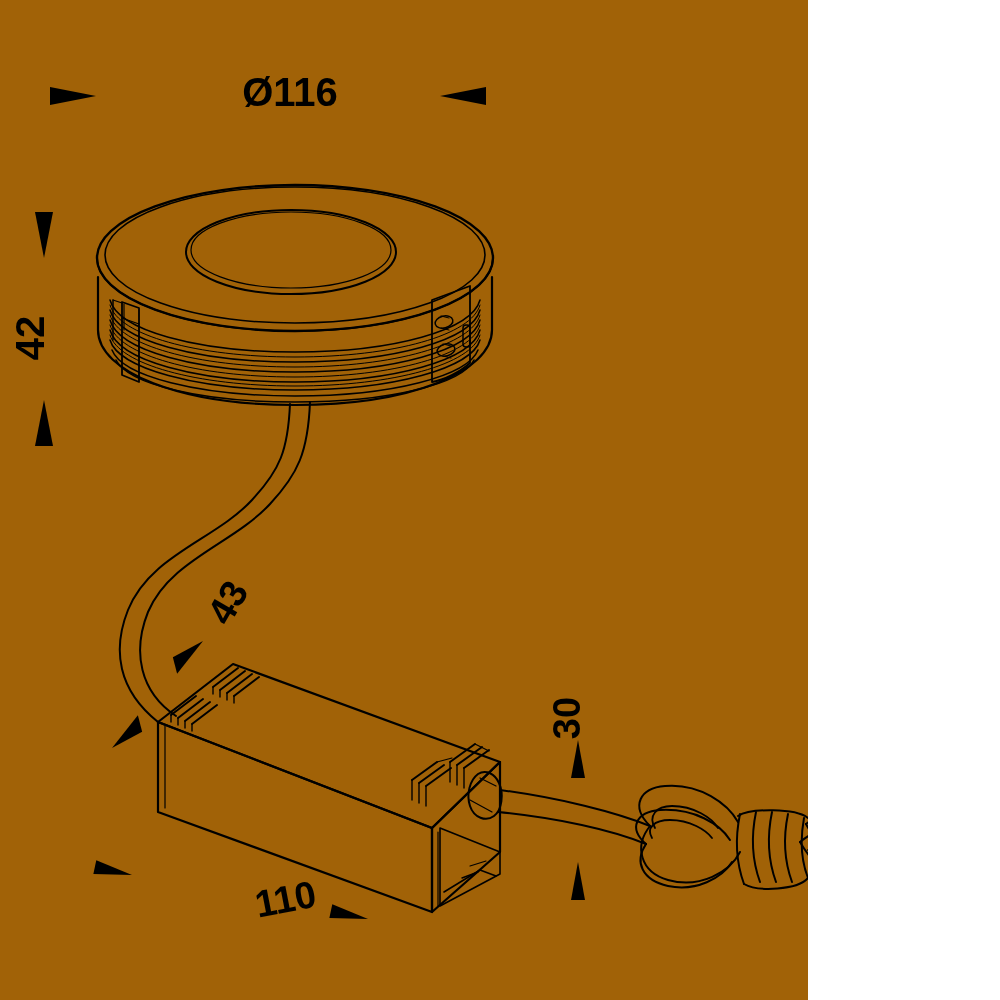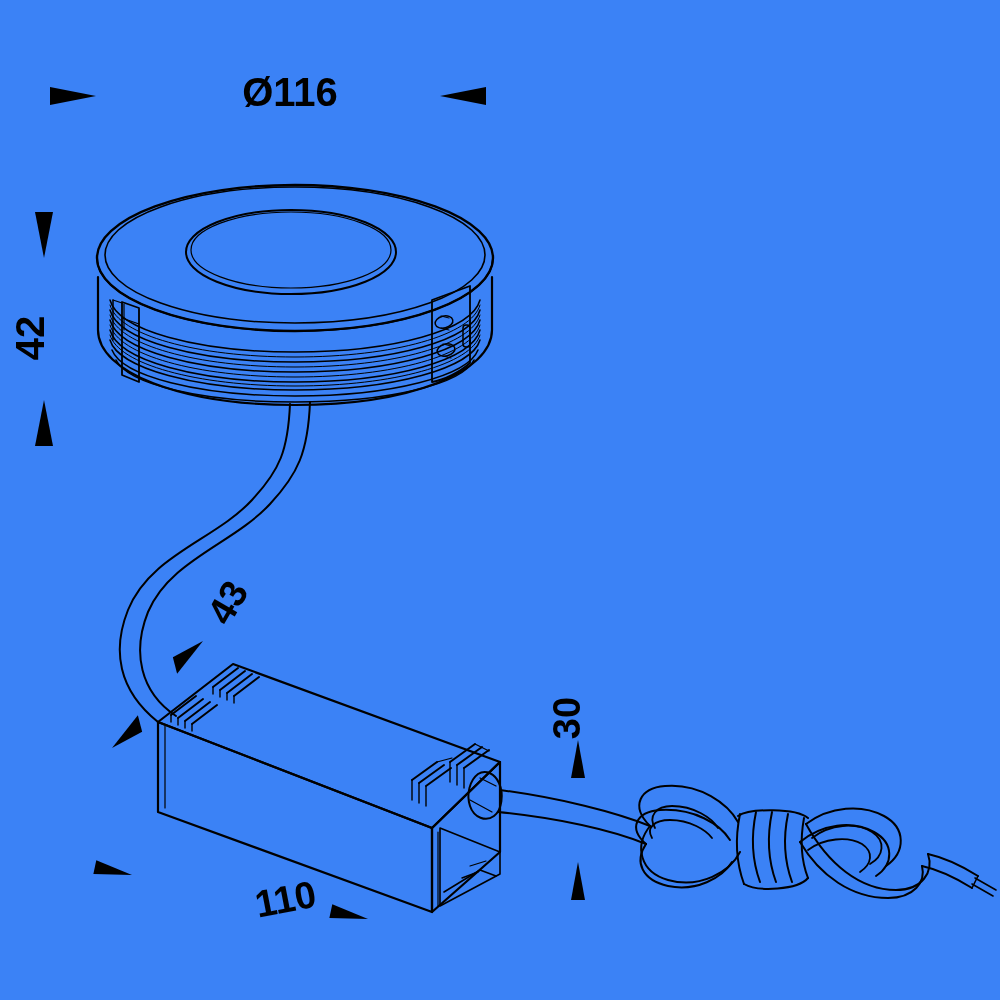--- a/index.html
+++ b/index.html
@@ -6,23 +6,23 @@
   html, body {
     margin: 0;
     padding: 0;
     background: #ffffff;
   }
   body {
     font-family: "Liberation Sans", sans-serif;
   }
   #stage {
     position: relative;
-    width: 1000px;
+    width: 808px;
     height: 1000px;
-    background: #3b82f6;
+    background: #a16207;
     overflow: hidden;
     text-decoration: underline;
   }
   #drawing {
     position: absolute;
     top: 0;
     left: 0;
     width: 1000px;
     height: 1000px;
   }

